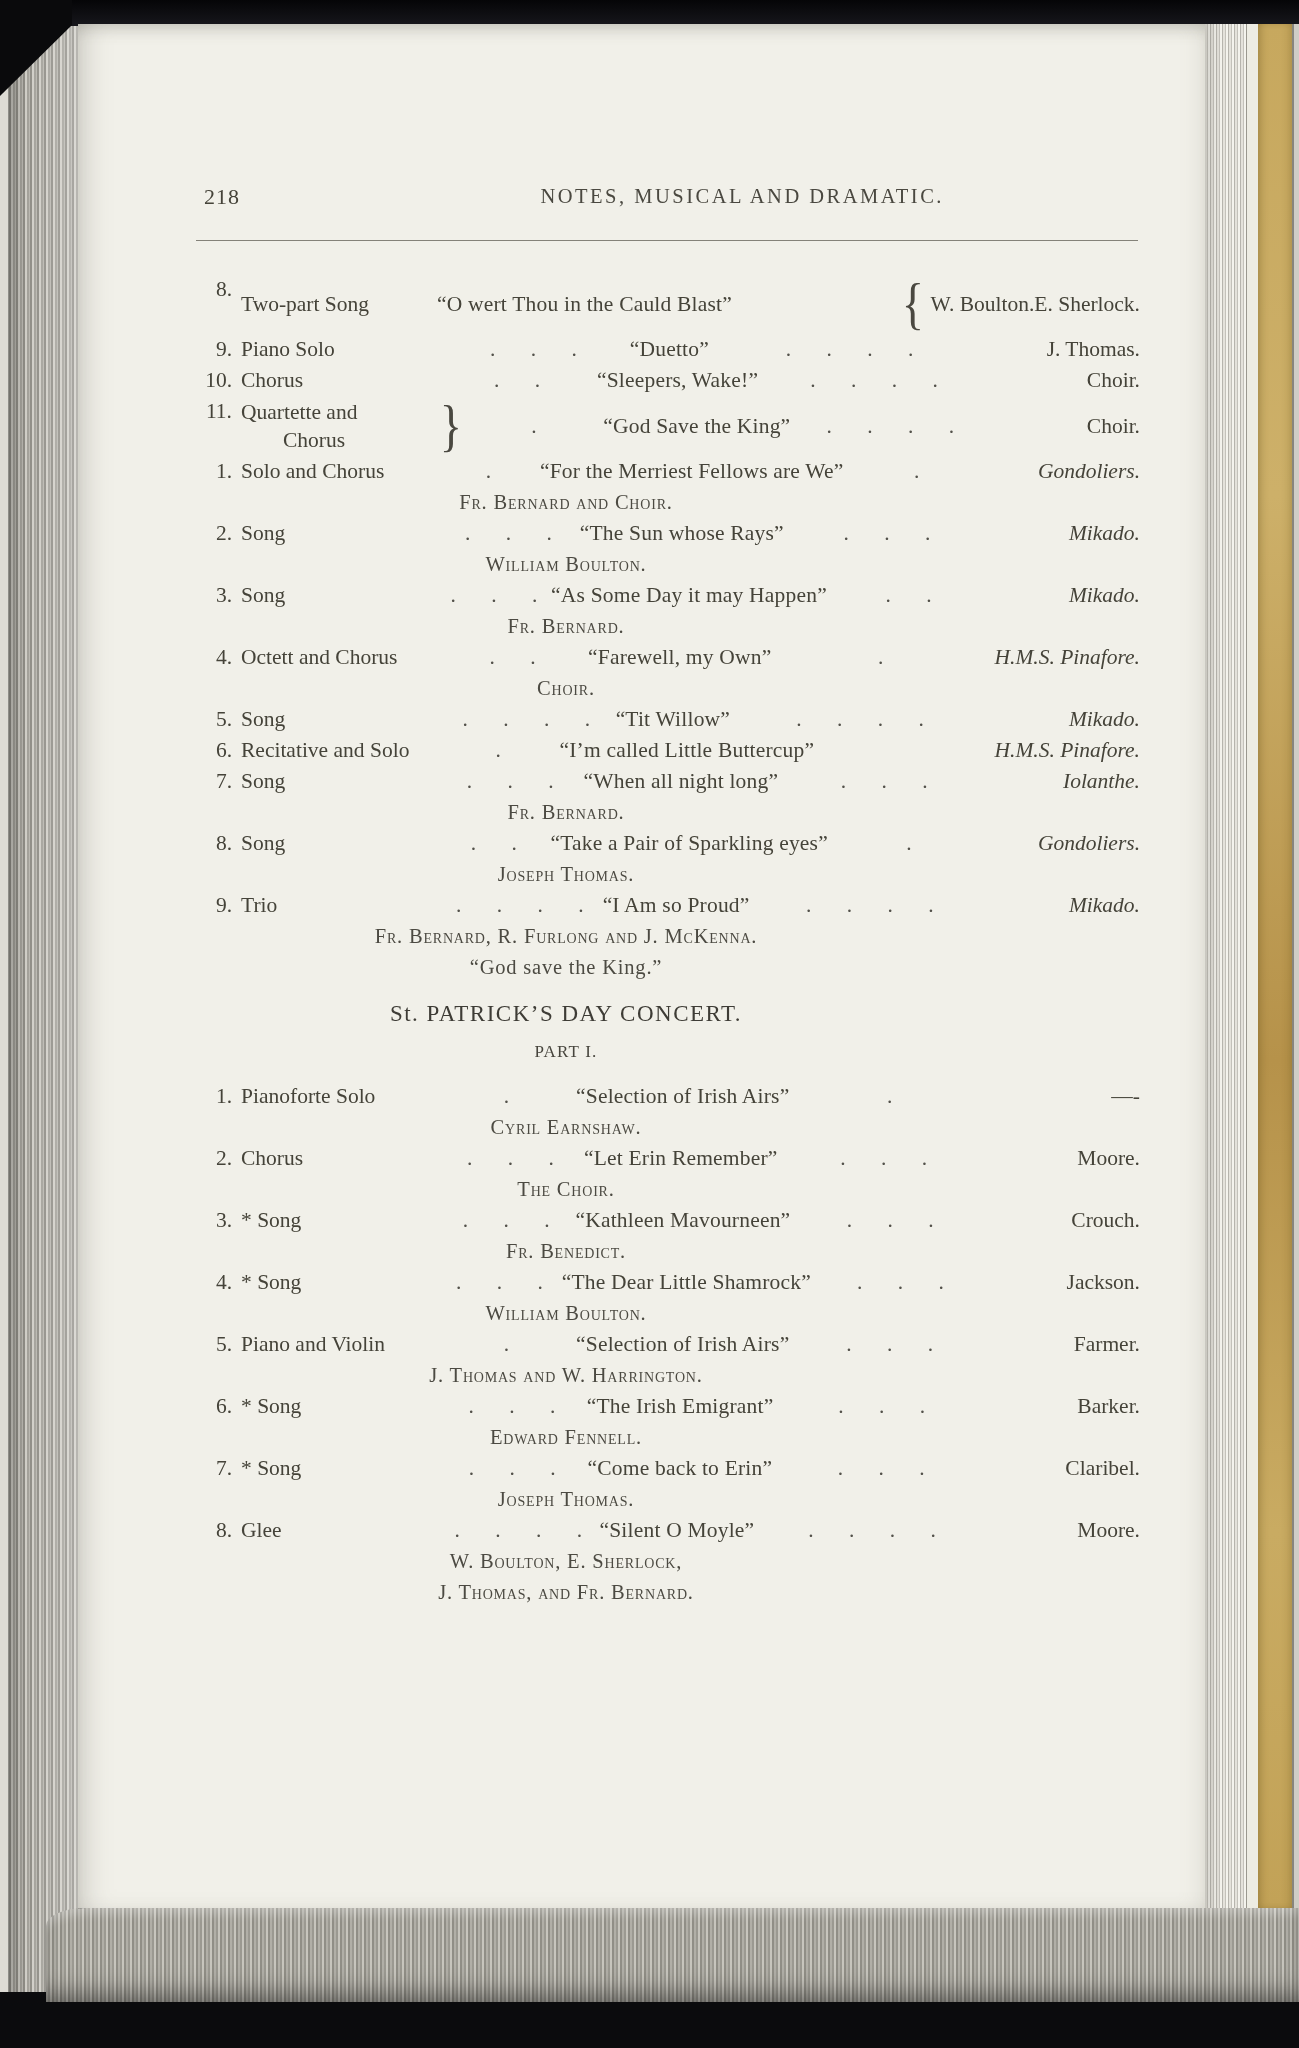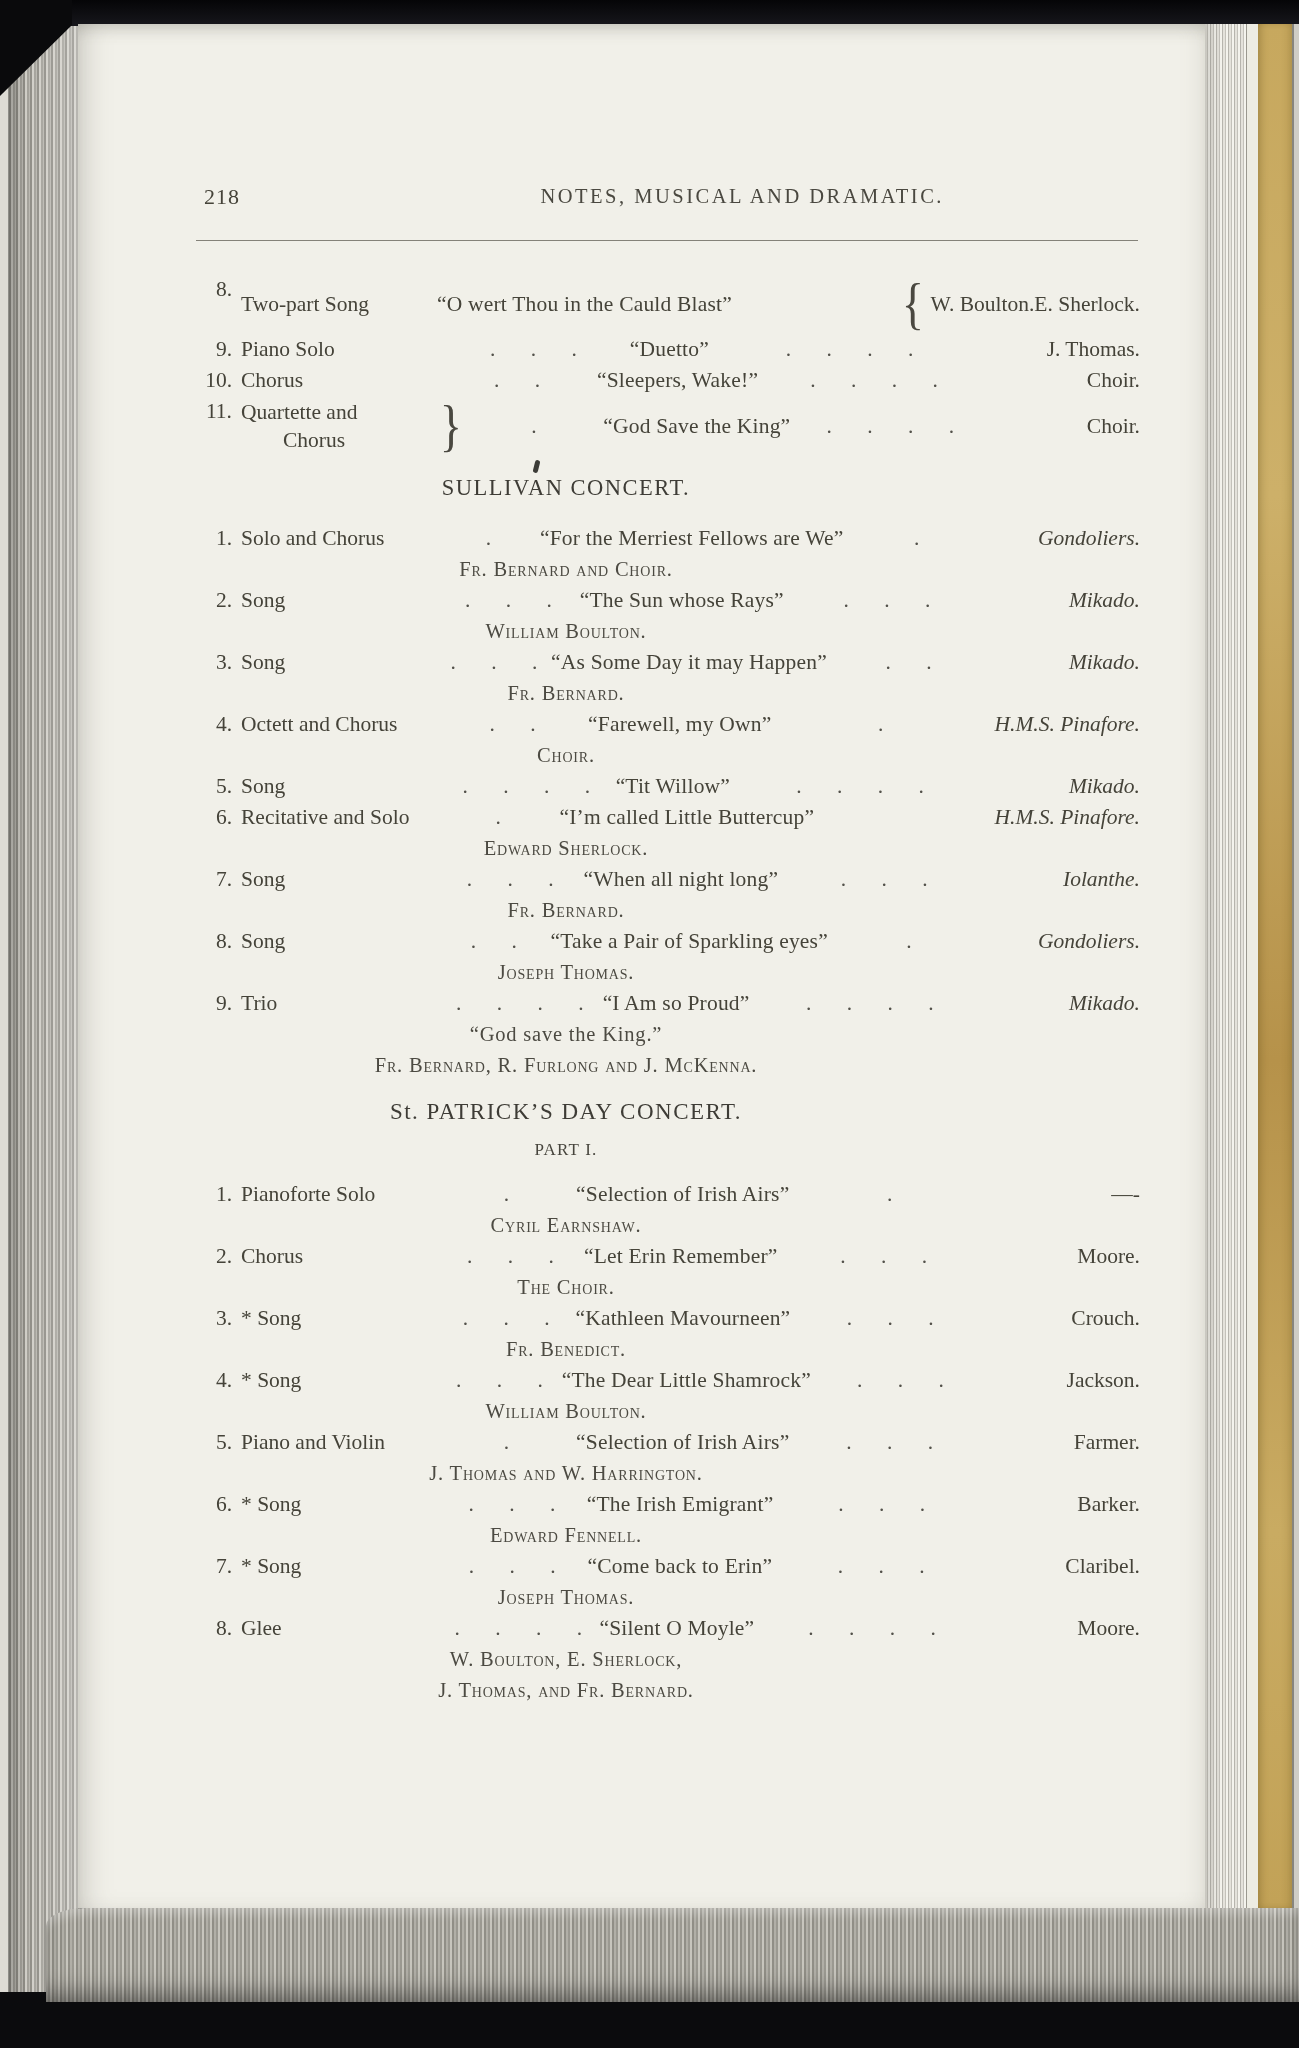--- a/index.html
+++ b/index.html
@@ -137,24 +137,20 @@
             <span class="ln1" style="display:block">Quartette and</span>
             <span class="ln2" style="display:block">Chorus</span>
           </span>
           <span class="brace">}</span>
           <span class="l1">.</span>
           <span class="ttl">“God Save the King”</span>
           <span class="l2">. . . .</span>
           <span class="src">Choir.</span>
         </div>
 
-        <div class="h1 sull">
-          <span class="inkmark"></span>
-          <span>SULLIVAN CONCERT.</span>
-        </div>
 
         <div class="r">
           <span class="num">1.</span>
           <span class="kind">Solo and Chorus</span>
           <span class="l1">.</span>
           <span class="ttl">“For the Merriest Fellows are We”</span>
           <span class="l2">.</span>
           <span class="src it">Gondoliers.</span>
         </div>
         <div class="perf">Fr. Bernard and Choir.</div>
@@ -199,21 +195,20 @@
         </div>
 
         <div class="r">
           <span class="num">6.</span>
           <span class="kind">Recitative and Solo</span>
           <span class="l1">.</span>
           <span class="ttl">“I’m called Little Buttercup”</span>
           <span class="l2"></span>
           <span class="src it">H.M.S. Pinafore.</span>
         </div>
-        <div class="perf">Edward Sherlock.</div>
 
         <div class="r">
           <span class="num">7.</span>
           <span class="kind">Song</span>
           <span class="l1">. . .</span>
           <span class="ttl">“When all night long”</span>
           <span class="l2">. . .</span>
           <span class="src it">Iolanthe.</span>
         </div>
         <div class="perf">Fr. Bernard.</div>
@@ -229,22 +224,22 @@
         <div class="perf">Joseph Thomas.</div>
 
         <div class="r">
           <span class="num">9.</span>
           <span class="kind">Trio</span>
           <span class="l1">. . . .</span>
           <span class="ttl">“I Am so Proud”</span>
           <span class="l2">. . . .</span>
           <span class="src it">Mikado.</span>
         </div>
+        <div class="perf">Fr. Bernard, R. Furlong and J. McKenna.</div>
         <div class="perf" style="font-variant:normal">“God save the King.”</div>
-        <div class="perf">Fr. Bernard, R. Furlong and J. McKenna.</div>
 
         <div class="h1 pat">
           <span>St. PATRICK’S DAY CONCERT.</span>
         </div>
         <div class="part">PART I.</div>
 
         <div class="r">
           <span class="num">1.</span>
           <span class="kind">Pianoforte Solo</span>
           <span class="l1">.</span>

